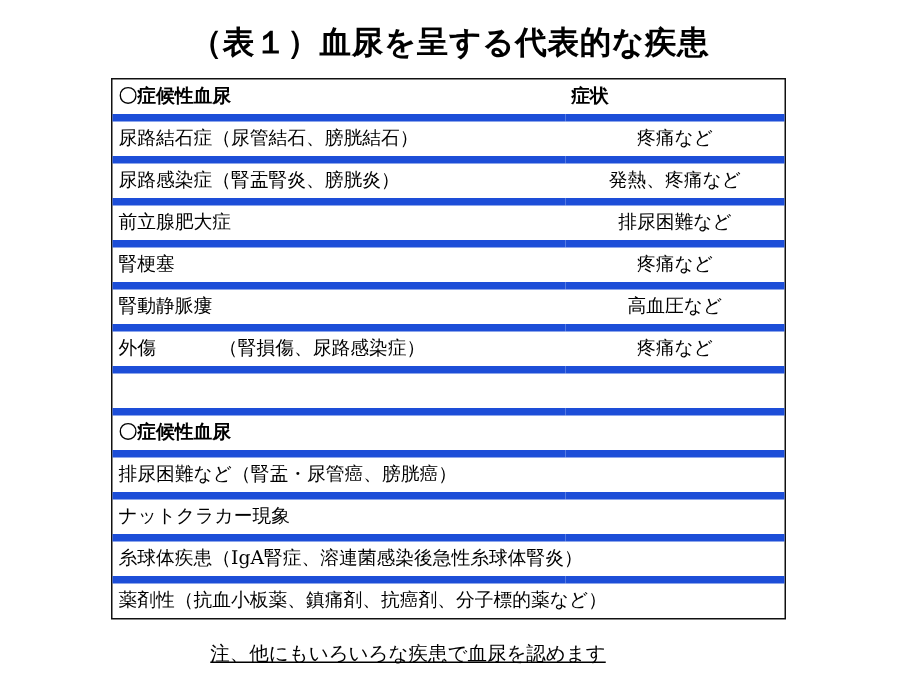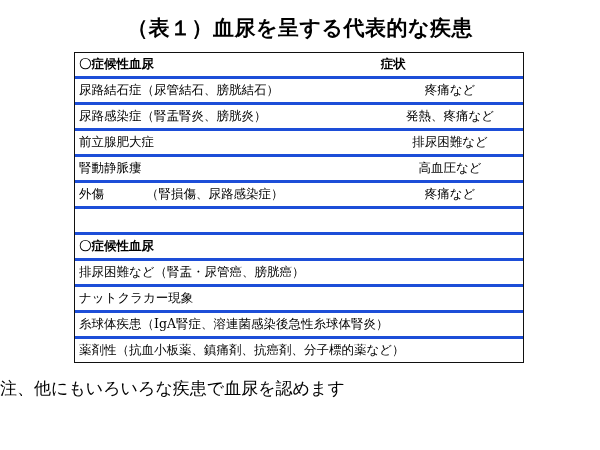--- a/index.html
+++ b/index.html
@@ -32,21 +32,21 @@
   .table-wrap {
     margin: 0 76px 0 74px;
     border: 1.5px solid #111;
   }
   table.main {
     width: 100%;
     border-collapse: collapse;
     table-layout: fixed;
   }
   table.main td {
-    border-bottom: 3px solid #1d4ed8;
+    border-bottom: 5px solid #1d4ed8;
     font-size: 12.5px;
     height: 23px;
     padding: 0 4px;
     vertical-align: middle;
     font-family: "DejaVu Serif", "Liberation Serif", serif;
   }
   table.main tr:last-child td {
     border-bottom: none;
   }
   .col-name { width: 68%; }
@@ -68,23 +68,24 @@
   .trauma-label {
     display: inline-block;
   }
   .trauma-gap {
     display: inline-block;
     width: 42px;
   }
   .note {
     margin-top: 14px;
     margin-right: 56px;
-    text-align: left;
-    font-size: 17px;
+    text-align: center;
+    font-size: 13px;
     font-family: "DejaVu Serif", "Liberation Serif", serif;
+    text-decoration: underline;
   }
   .nowrap { white-space: nowrap; }
 </style>
 </head>
 <body>
 
 <div class="page">
 
   <div class="doc-title">（表１）血尿を呈する代表的な疾患</div>
 
@@ -100,20 +101,24 @@
           <td class="col-name indent">尿路結石症（尿管結石、膀胱結石）</td>
           <td class="col-sym">疼痛など</td>
         </tr>
         <tr>
           <td class="col-name indent">尿路感染症（腎盂腎炎、膀胱炎）</td>
           <td class="col-sym">発熱、疼痛など</td>
         </tr>
         <tr>
           <td class="col-name indent">前立腺肥大症</td>
           <td class="col-sym">排尿困難など</td>
+        </tr>
+        <tr>
+          <td class="col-name indent">腎梗塞</td>
+          <td class="col-sym">疼痛など</td>
         </tr>
         <tr>
           <td class="col-name indent">腎動静脈瘻</td>
           <td class="col-sym">高血圧など</td>
         </tr>
         <tr>
           <td class="col-name indent"><span class="trauma-label">外傷</span><span class="trauma-gap"></span><span class="trauma-label">（腎損傷、尿路感染症）</span></td>
           <td class="col-sym">疼痛など</td>
         </tr>
 

